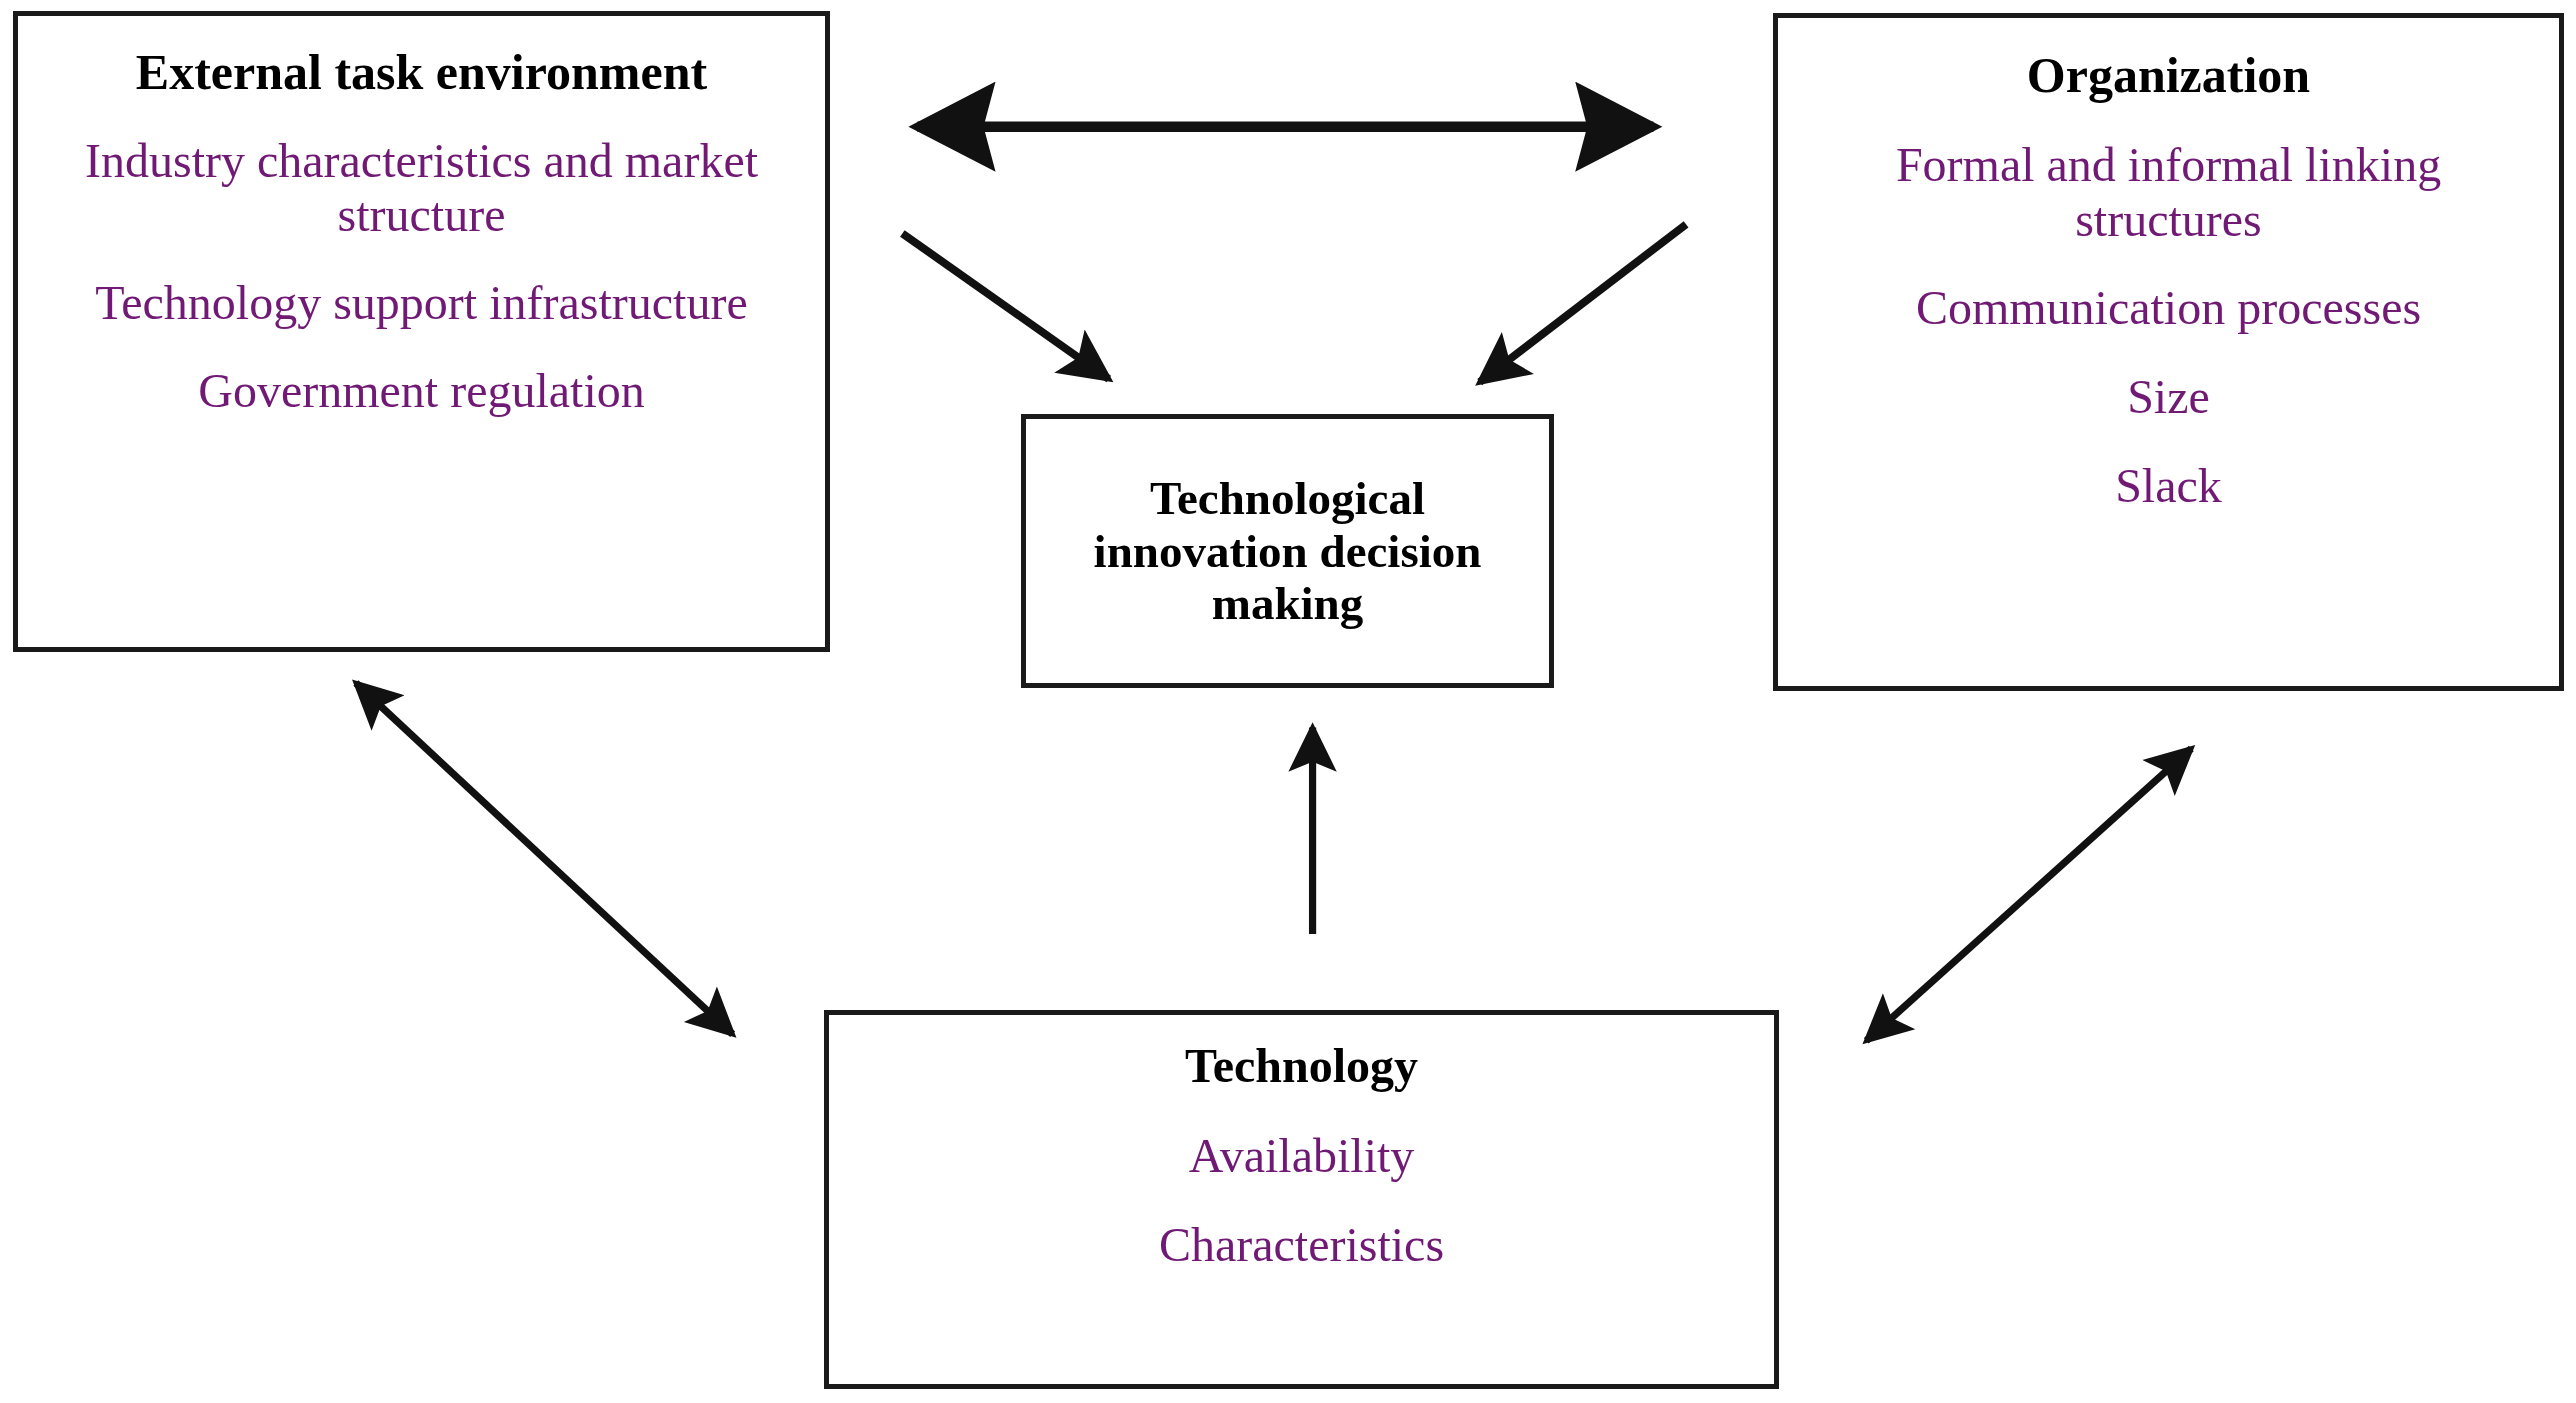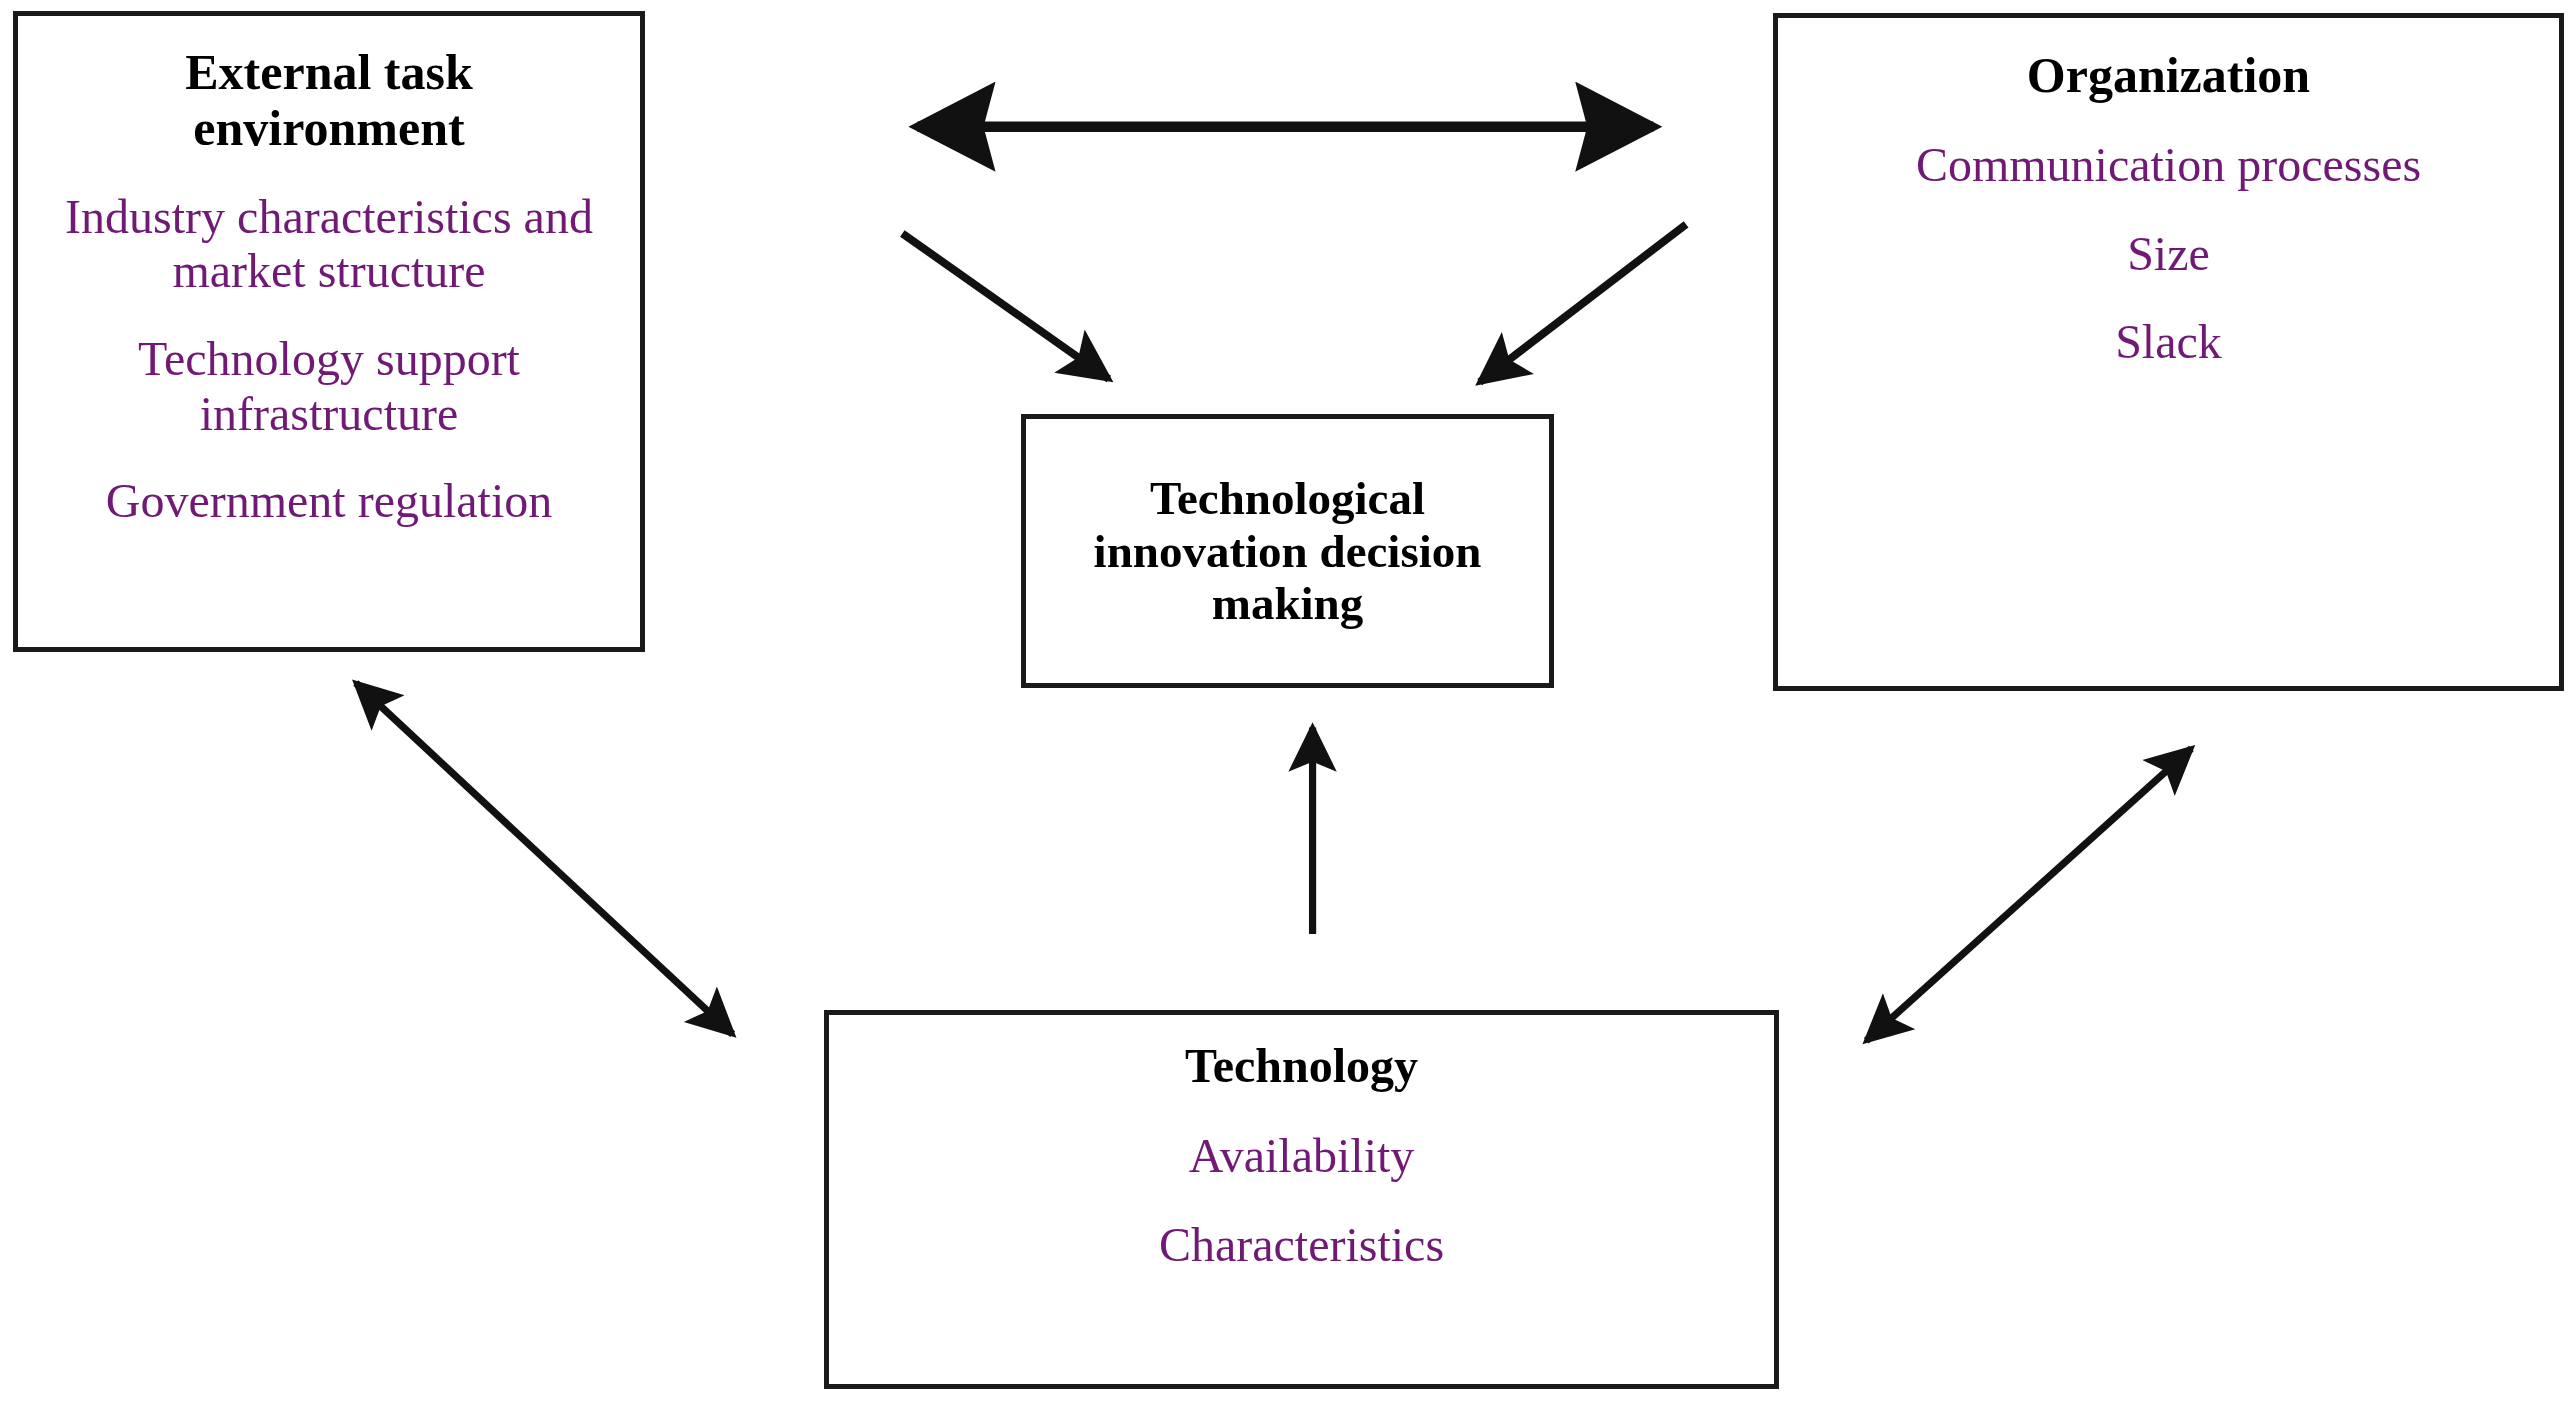--- a/index.html
+++ b/index.html
@@ -42,21 +42,21 @@
     line-height: 1.12;
   }
   .node-line {
     color: #701a75;
     line-height: 1.14;
   }
 
   
   #box-external {
     left: 13px;  top: 11px;
-    width: 632px; height: 641px;
+    width: 817px; height: 641px;
     padding: 27.5px 30px 26px 30px;
     justify-content: flex-start;
   }
   #box-external .node-title { font-size: 50px; margin-bottom: 34px; }
   #box-external .node-line  { font-size: 48px; margin-bottom: 33px; max-width: 682px; }
   #box-external .node-line:last-child { margin-bottom: 0; }
 
   
   #box-organization {
     left: 1773px; top: 13px;
@@ -121,20 +121,21 @@
 
   <div class="node-box" id="box-external">
     <div class="node-title">External task environment</div>
     <div class="node-line">Industry characteristics and market structure</div>
     <div class="node-line">Technology support infrastructure</div>
     <div class="node-line">Government regulation</div>
   </div>
 
   <div class="node-box" id="box-organization">
     <div class="node-title">Organization</div>
+    <div class="node-line">Formal and informal linking structures</div>
     <div class="node-line">Communication processes</div>
     <div class="node-line">Size</div>
     <div class="node-line">Slack</div>
   </div>
 
   <div class="node-box" id="box-decision">
     <div class="node-title">Technological innovation decision making</div>
   </div>
 
   <div class="node-box" id="box-technology">

